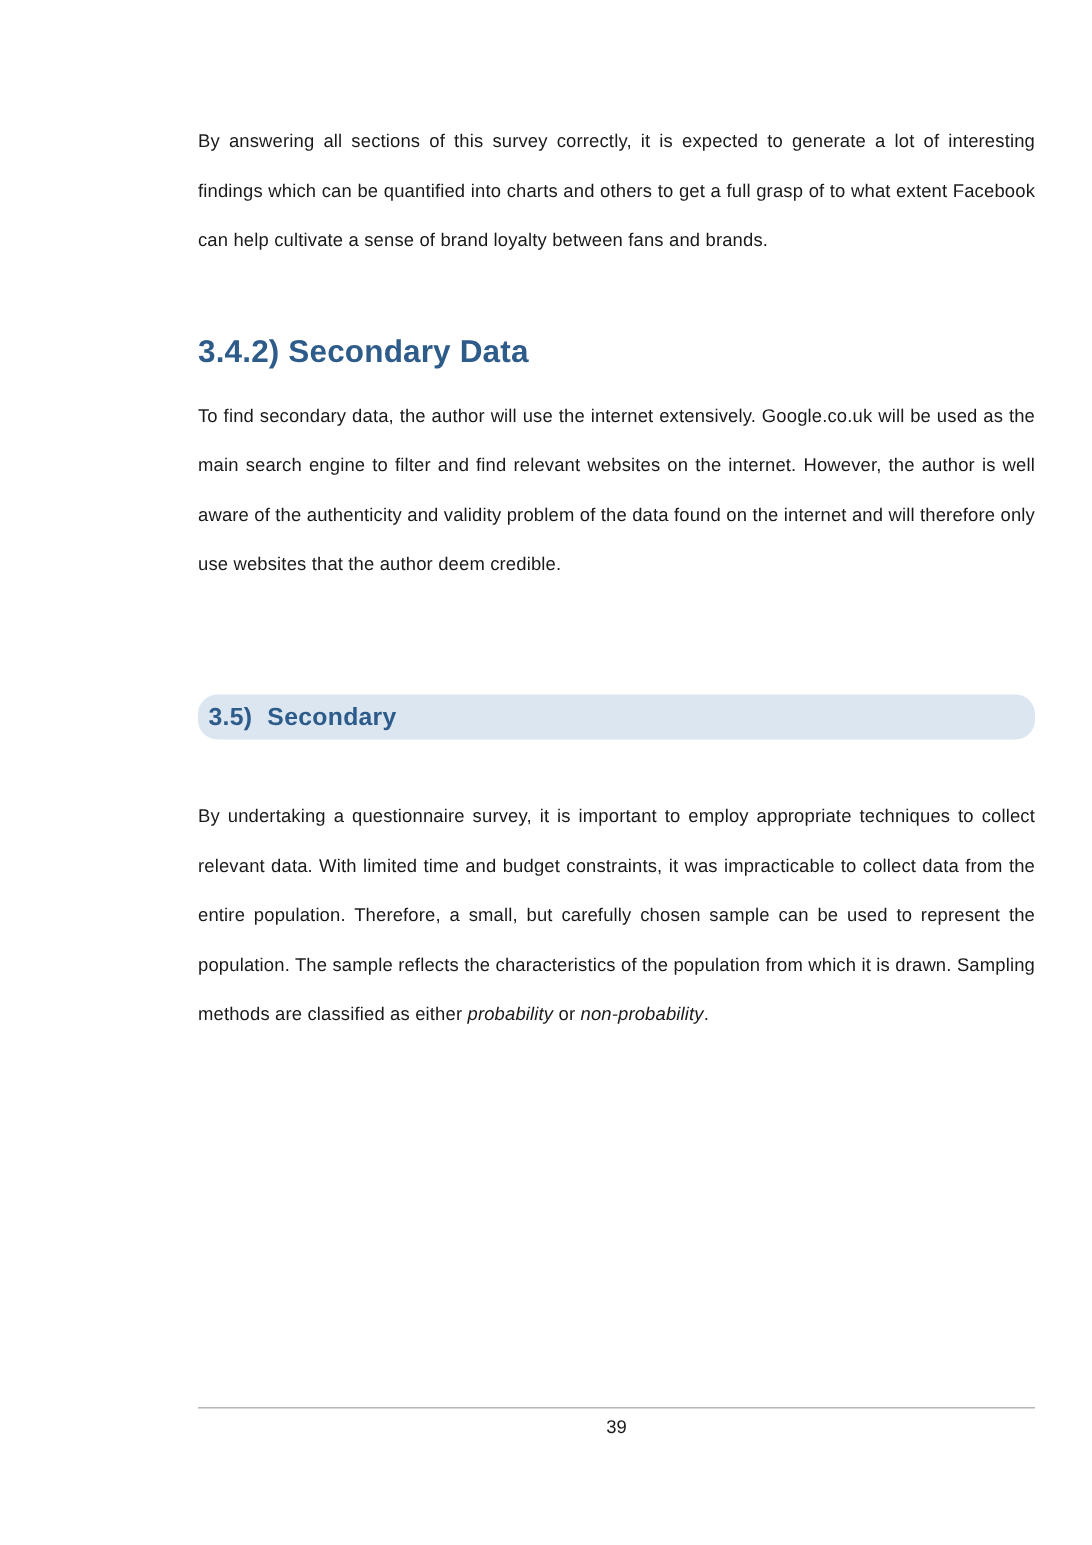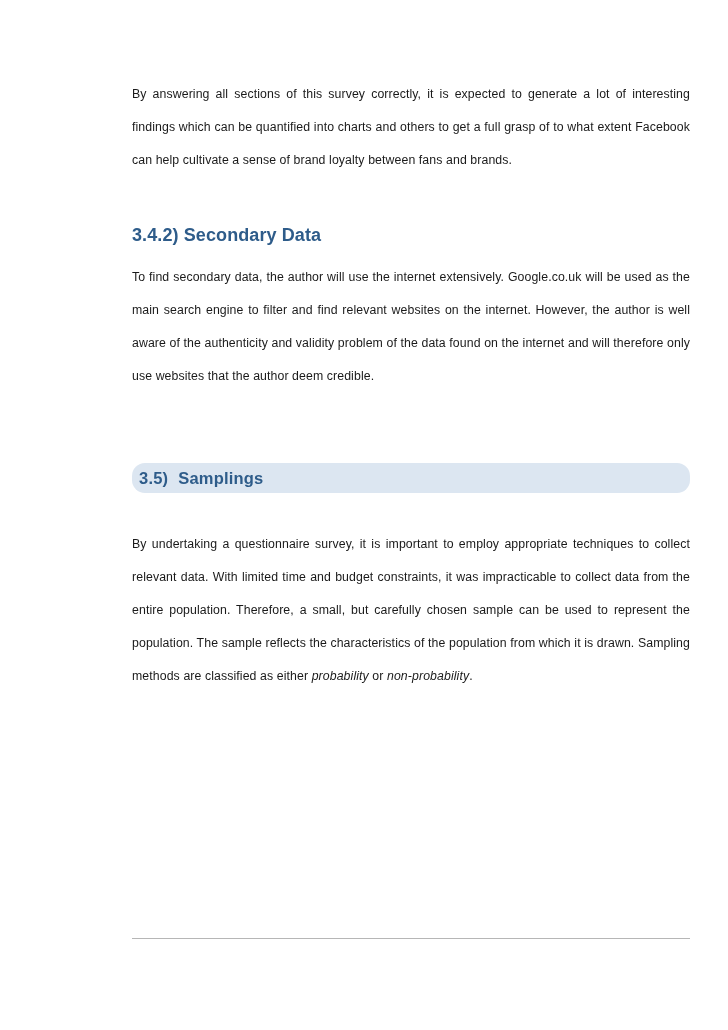--- a/index.html
+++ b/index.html
@@ -38,21 +38,21 @@
     color: #1a1a1a;
     letter-spacing: 0.1px;
   }
   .para-gap-small {
     height: 33px;
   }
   .para-gap-large {
     height: 46px;
   }
   h2.subheading {
-    font-size: 18px;
+    font-size: 21px;
     font-weight: bold;
     color: #2e5c8a;
     margin: 0;
     padding: 0;
     line-height: 24px;
     letter-spacing: 0.1px;
   }
   .heading-band {
     background: #dce6f1;
     width: 558px;
@@ -114,24 +114,25 @@
 
     <p class="body-text justify-block">To find secondary data, the author will use the internet extensively. Google.co.uk will be used as the main search engine to filter and find relevant websites on the internet. However, the author is well aware of the authenticity and validity problem of the data found on the internet and will therefore only use websites that the author deem credible.</p>
 
     <div class="para-gap-small"></div>
 
 
     <div style="height:37px"></div>
 
     <div class="heading-band">
       <span class="band-text band-num">3.5)</span>
-      <span class="band-text">Samplings</span>
+      <span class="band-text">Secondary</span>
     </div>
 
     <div style="height:35px"></div>
 
     <p class="body-text justify-block"><span>By undertaking a questionnaire survey, it is important to employ appropriate techniques to collect relevant data. With limited time and budget constraints, it was impracticable to collect data from the entire population. Therefore, a small, but carefully chosen sample can be used to represent the population. The sample reflects the characteristics of the population from which it is drawn. Sampling methods are classified as either </span><em class="ital">probability</em><span> or </span><em class="ital">non-probability</em><span>.</span></p>
 
   </div>
 
   <div class="footer-rule"></div>
+  <div class="page-number">39</div>
 
 </div>
 
 </body></html>

